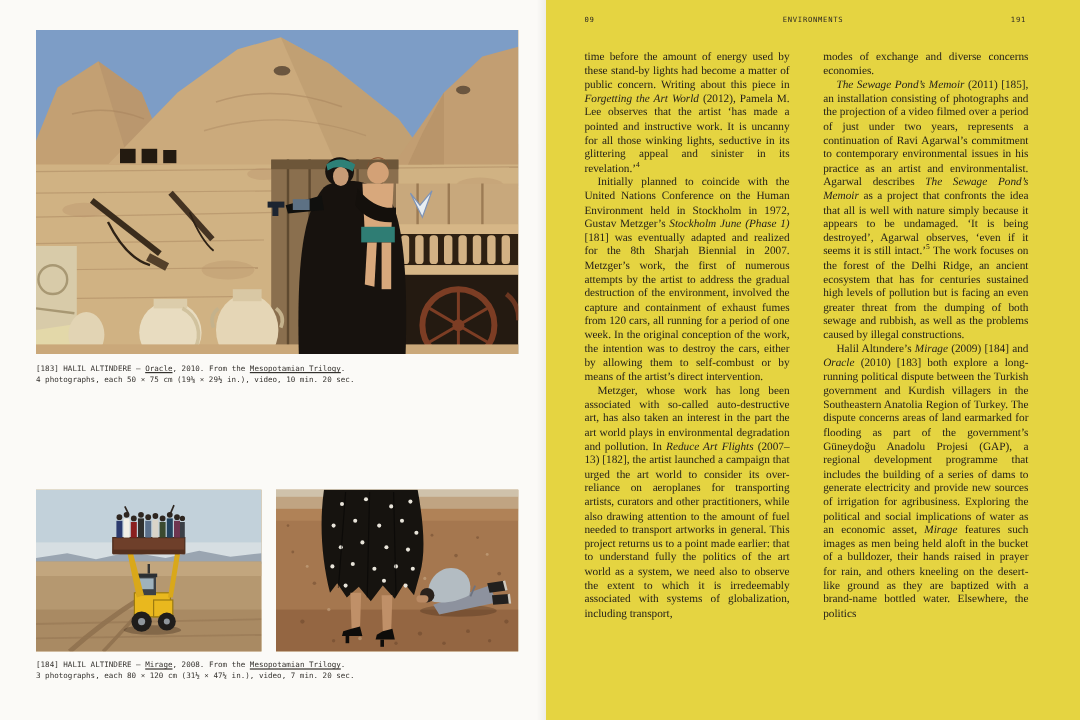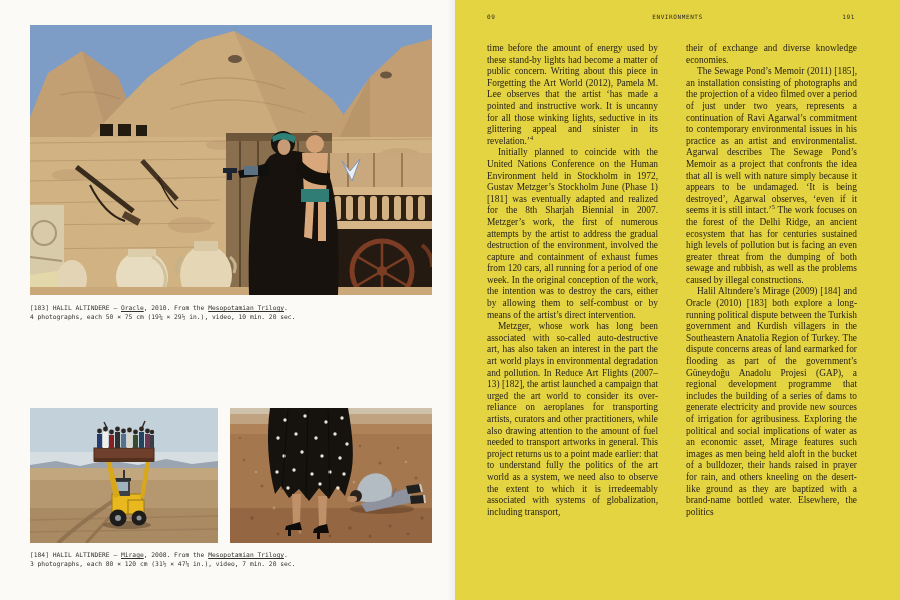--- a/index.html
+++ b/index.html
@@ -32,21 +32,21 @@
   #folio-left{left:32px;}
   #running-title{left:50%;transform:translateX(-50%);}
   #folio-right{right:45px;}
 
   .columns{position:absolute;left:32px;top:43px;width:370px;display:flex;gap:28px;}
   .col{width:171px;
     font-family:"Liberation Serif",serif;font-size:9.4px;line-height:11.6px;
     color:#211d19;text-align:justify;}
   .para{margin:0;}
   .para.indent{text-indent:11px;}
-  .it{}
+  .it{font-style:italic;}
   .col sup{font-size:6.3px;line-height:0;}
 </style>
 </head>
 <body>
 
 <div>
 
   <div class="page page-left">
 
     <figure class="photo" id="photo-oracle" style="margin:0">
@@ -375,20 +375,20 @@
     <span class="runhead" id="running-title">ENVIRONMENTS</span>
     <span class="runhead" id="folio-right">191</span>
 
     <div class="columns">
       <div class="col">
           <p class="para"><span>time before the amount of energy used by these stand-by lights had become a matter of public concern. Writing about this piece in </span><span class="it">Forgetting the Art World</span><span> (2012), Pamela M. Lee observes that the artist ‘has made a pointed and instructive work. It is uncanny for all those winking lights, seductive in its glittering appeal and sinister in its revelation.’</span><sup>4</sup></p>
           <p class="para indent"><span>Initially planned to coincide with the United Nations Conference on the Human Environment held in Stockholm in 1972, Gustav Metzger’s </span><span class="it">Stockholm June (Phase 1)</span><span> [181] was eventually adapted and realized for the 8th Sharjah Biennial in 2007. Metzger’s work, the first of numerous attempts by the artist to address the gradual destruction of the environment, involved the capture and containment of exhaust fumes from 120 cars, all running for a period of one week. In the original conception of the work, the intention was to destroy the cars, either by allowing them to self-combust or by means of the artist’s direct intervention.</span></p>
           <p class="para indent"><span>Metzger, whose work has long been associated with so-called auto-destructive art, has also taken an interest in the part the art world plays in environmental degradation and pollution. In </span><span class="it">Reduce Art Flights</span><span> (2007–13) [182], the artist launched a campaign that urged the art world to consider its over-reliance on aeroplanes for transporting artists, curators and other practitioners, while also drawing attention to the amount of fuel needed to transport artworks in general. This project returns us to a point made earlier: that to understand fully the politics of the art world as a system, we need also to observe the extent to which it is irredeemably associated with systems of globalization, including transport,</span></p>
         </div>
       <div class="col">
-          <p class="para"><span>their of exchange and diverse knowledge economies.</span></p>
+          <p class="para"><span>modes of exchange and diverse concerns economies.</span></p>
           <p class="para indent"><span class="it">The Sewage Pond’s Memoir</span><span> (2011) [185], an installation consisting of photographs and the projection of a video filmed over a period of just under two years, represents a continuation of Ravi Agarwal’s commitment to contemporary environmental issues in his practice as an artist and environmentalist. Agarwal describes </span><span class="it">The Sewage Pond’s Memoir</span><span> as a project that confronts the idea that all is well with nature simply because it appears to be undamaged. ‘It is being destroyed’, Agarwal observes, ‘even if it seems it is still intact.’</span><sup>5</sup><span> The work focuses on the forest of the Delhi Ridge, an ancient ecosystem that has for centuries sustained high levels of pollution but is facing an even greater threat from the dumping of both sewage and rubbish, as well as the problems caused by illegal constructions.</span></p>
           <p class="para indent"><span>Halil Altındere’s </span><span class="it">Mirage</span><span> (2009) [184] and </span><span class="it">Oracle</span><span> (2010) [183] both explore a long-running political dispute between the Turkish government and Kurdish villagers in the Southeastern Anatolia Region of Turkey. The dispute concerns areas of land earmarked for flooding as part of the government’s Güneydoğu Anadolu Projesi (GAP), a regional development programme that includes the building of a series of dams to generate electricity and provide new sources of irrigation for agribusiness. Exploring the political and social implications of water as an economic asset, </span><span class="it">Mirage</span><span> features such images as men being held aloft in the bucket of a bulldozer, their hands raised in prayer for rain, and others kneeling on the desert-like ground as they are baptized with a brand-name bottled water. Elsewhere, the politics</span></p>
         </div>
     </div>
   </div>
 
 </div>
 
 </body></html>

